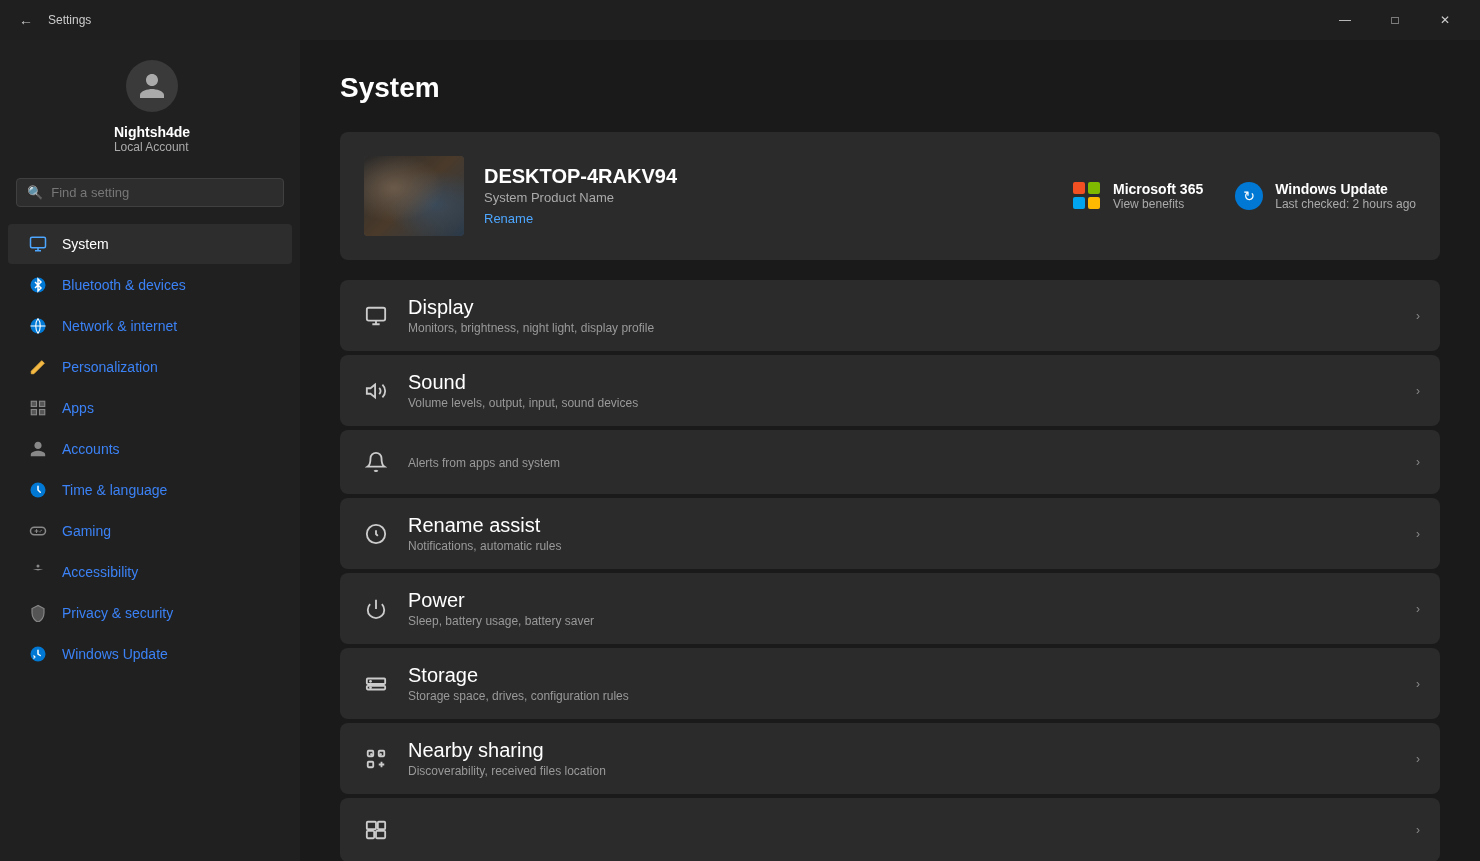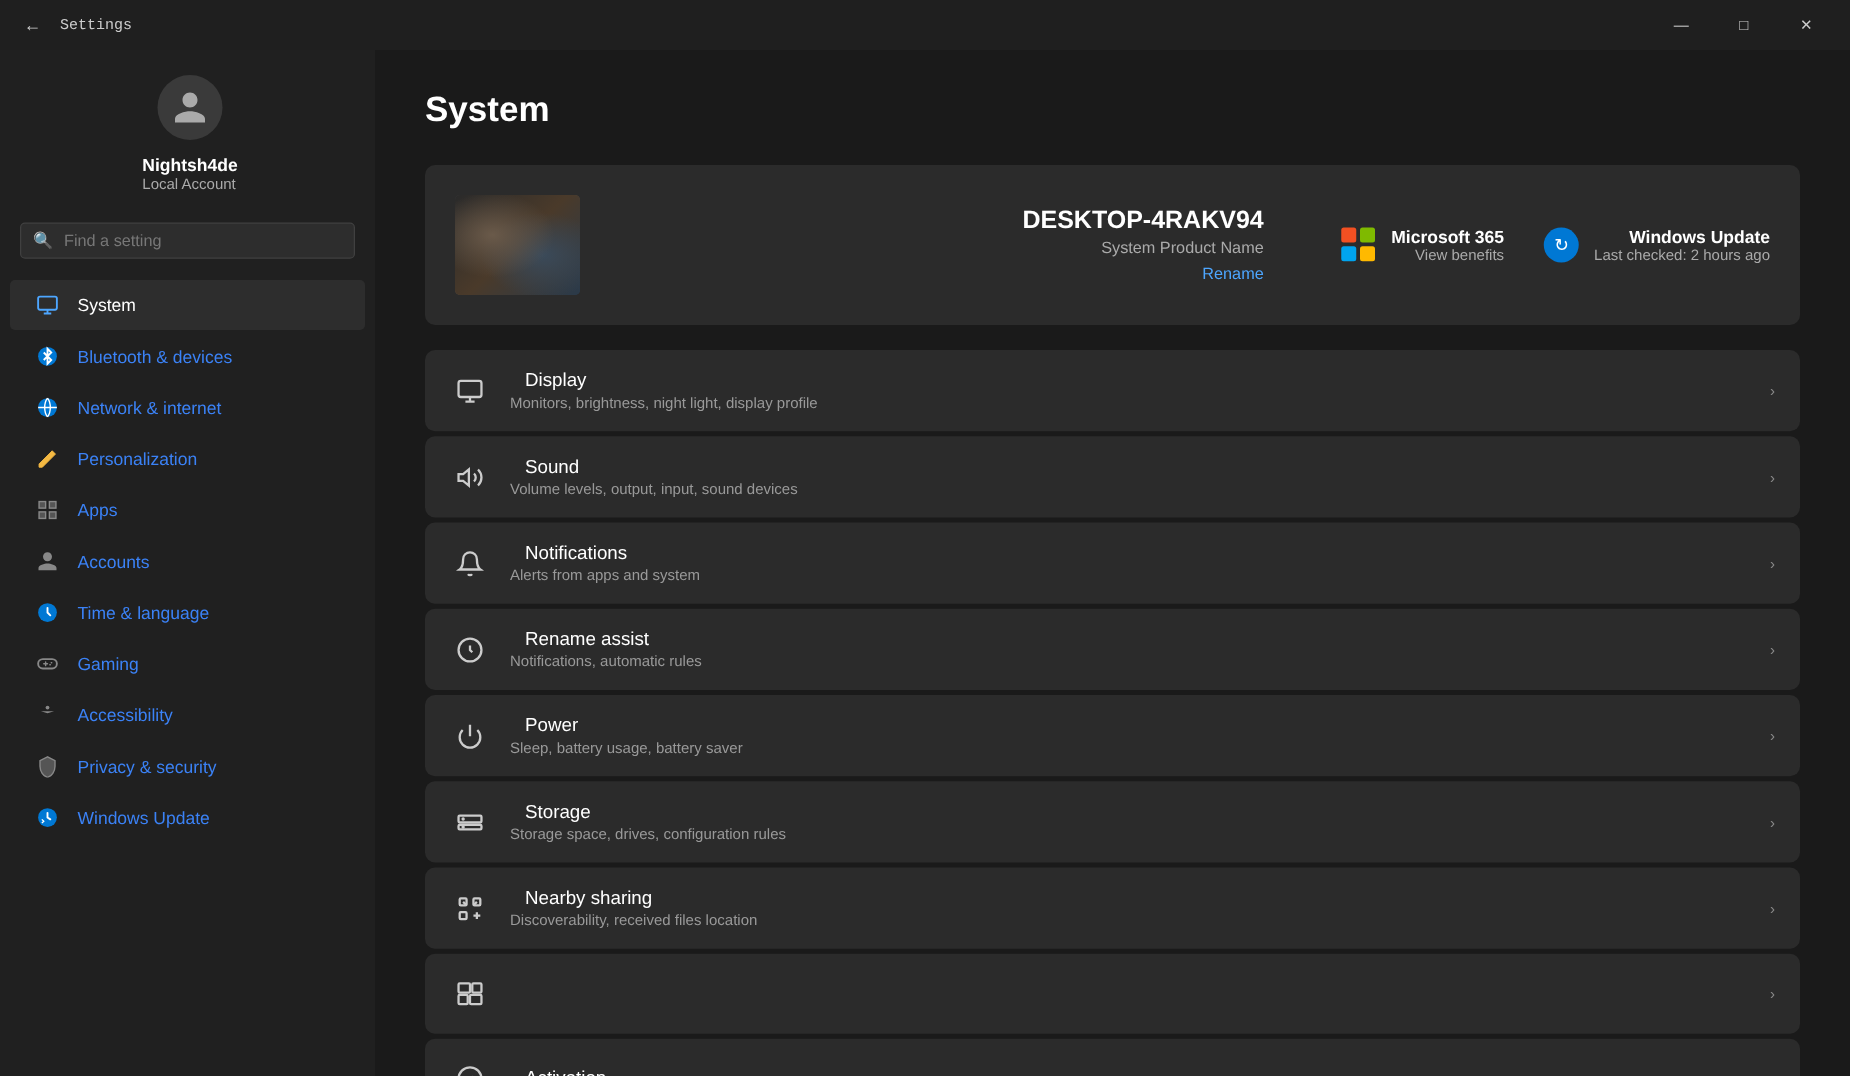--- a/index.html
+++ b/index.html
@@ -31,21 +31,20 @@
       justify-content: center;
       border-radius: 4px;
       cursor: pointer;
       color: #ccc;
       font-size: 14px;
     }
     .title-bar-title {
       margin-left: 8px;
       font-size: 12px;
       color: #ccc;
-      font-family: Liberation Mono, monospace;
     }
     .title-bar-controls {
       margin-left: auto;
       display: flex;
       gap: 4px;
     }
     .title-bar-btn {
       width: 46px;
       height: 32px;
       display: flex;
@@ -165,23 +164,22 @@
       margin-bottom: 28px;
     }
 
     
     .system-header {
       background: #2b2b2b;
       border-radius: 8px;
       padding: 24px;
       display: flex;
       align-items: center;
-      gap: 34px;
+      gap: 20px;
       margin-bottom: 20px;
-      text-align: right;
     }
     .system-image {
       width: 100px;
       height: 80px;
       background: linear-gradient(135deg, #3a3a3a 0%, #5a4a3a 40%, #2a3a4a 100%);
       border-radius: 4px;
       flex-shrink: 0;
       overflow: hidden;
       position: relative;
     }
@@ -258,21 +256,21 @@
       width: 32px;
       height: 32px;
       display: flex;
       align-items: center;
       justify-content: center;
       color: #ccc;
       font-size: 18px;
       flex-shrink: 0;
     }
     .settings-item-text { flex: 1; }
-    .settings-item-title { font-size: 15px; color: #fff; margin-left: 12px; }
+    .settings-item-title { font-size: 20px; color: #fff; }
     .settings-item-desc { font-size: 12px; color: #999; margin-top: 2px; }
     .settings-item-chevron {
       color: #888;
       font-size: 12px;
     }
 
     
     ::-webkit-scrollbar { width: 6px; }
     ::-webkit-scrollbar-track { background: transparent; }
     ::-webkit-scrollbar-thumb { background: #444; border-radius: 3px; }
@@ -494,21 +492,20 @@
       </div>
 
       <div class="settings-item">
         <div class="settings-item-icon">
           <svg width="22" height="22" viewBox="0 0 24 24" fill="none" stroke="#ccc" stroke-width="2">
             <path d="M18 8A6 6 0 0 0 6 8c0 7-3 9-3 9h18s-3-2-3-9"></path>
             <path d="M13.73 21a2 2 0 0 1-3.46 0"></path>
           </svg>
         </div>
         <div class="settings-item-text">
-          <div class="settings-item-title">Notifications</div>
           <div class="settings-item-desc">Alerts from apps and system</div>
         </div>
         <div class="settings-item-chevron">›</div>
       </div>
 
       <div class="settings-item">
         <div class="settings-item-icon">
           <svg width="22" height="22" viewBox="0 0 24 24" fill="none" stroke="#ccc" stroke-width="2">
             <circle cx="12" cy="12" r="10"></circle>
             <path d="M12 8v4l2 2"></path>

